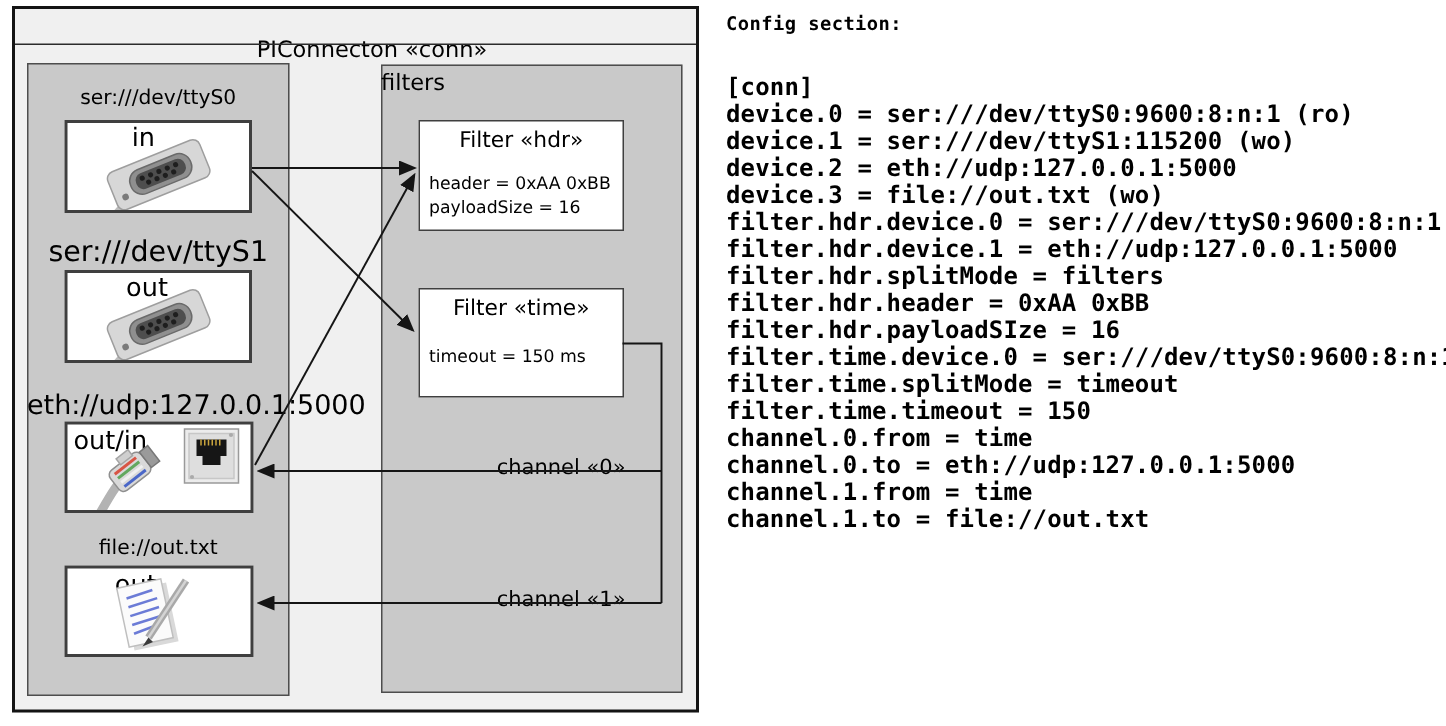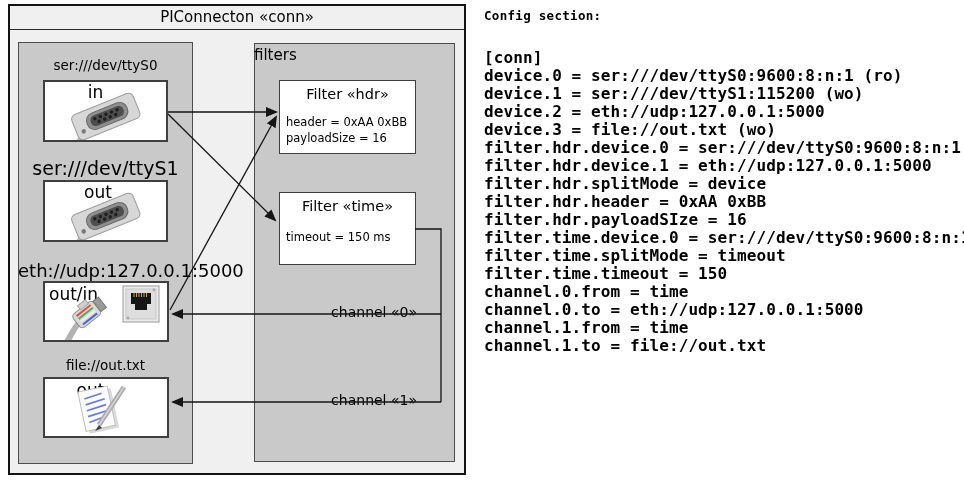--- a/index.html
+++ b/index.html
@@ -4,21 +4,21 @@
 <style>
   html,body{margin:0;padding:0;}
   body{
     width:964px;height:484px;position:relative;background:#ffffff;
     font-family:"DejaVu Sans",sans-serif;color:#000;overflow:hidden;
   }
   .abs{position:absolute;}
   
   .outer-frame{left:8px;top:4px;width:458px;height:471px;border:2px solid #141414;
     background:#f0f0f0;box-sizing:border-box;}
-  .diagram-title{left:8px;top:8px;width:458px;text-align:center;font-size:15px;}
+  .diagram-title{left:8px;top:24px;width:458px;text-align:center;font-size:15px;padding-left:11px;}
   .title-sep{left:10px;top:29px;width:454px;height:1px;background:#2b2b2b;}
   
   .panel{background:#c9c9c9;border:1px solid #4d4d4d;box-sizing:border-box;}
   .devices-panel{left:18px;top:42px;width:175px;height:422px;}
   .filters-panel{left:254px;top:43px;width:201px;height:419px;}
   .filters-title{left:254px;top:46px;width:195px;text-align:left;font-size:15px;}
   
   .dev-label{left:18px;width:175px;text-align:center;font-size:18px;}
   .dev-box{background:#ffffff;border:2px solid #3f3f3f;box-sizing:border-box;}
   .dev-mode{font-size:17px;}
@@ -171,21 +171,21 @@
 
 <div class="abs cfg-heading">Config section:</div>
 <div class="abs cfg-lines">
   <div class="cfg-line">[conn]</div>
   <div class="cfg-line">device.0 = ser:///dev/ttyS0:9600:8:n:1 (ro)</div>
   <div class="cfg-line">device.1 = ser:///dev/ttyS1:115200 (wo)</div>
   <div class="cfg-line">device.2 = eth://udp:127.0.0.1:5000</div>
   <div class="cfg-line">device.3 = file://out.txt (wo)</div>
   <div class="cfg-line">filter.hdr.device.0 = ser:///dev/ttyS0:9600:8:n:1</div>
   <div class="cfg-line">filter.hdr.device.1 = eth://udp:127.0.0.1:5000</div>
-  <div class="cfg-line">filter.hdr.splitMode = device</div>
+  <div class="cfg-line">filter.hdr.splitMode = filters</div>
   <div class="cfg-line">filter.hdr.header = 0xAA 0xBB</div>
   <div class="cfg-line">filter.hdr.payloadSIze = 16</div>
   <div class="cfg-line">filter.time.device.0 = ser:///dev/ttyS0:9600:8:n:1</div>
   <div class="cfg-line">filter.time.splitMode = timeout</div>
   <div class="cfg-line">filter.time.timeout = 150</div>
   <div class="cfg-line">channel.0.from = time</div>
   <div class="cfg-line">channel.0.to = eth://udp:127.0.0.1:5000</div>
   <div class="cfg-line">channel.1.from = time</div>
   <div class="cfg-line">channel.1.to = file://out.txt</div>
 </div>

